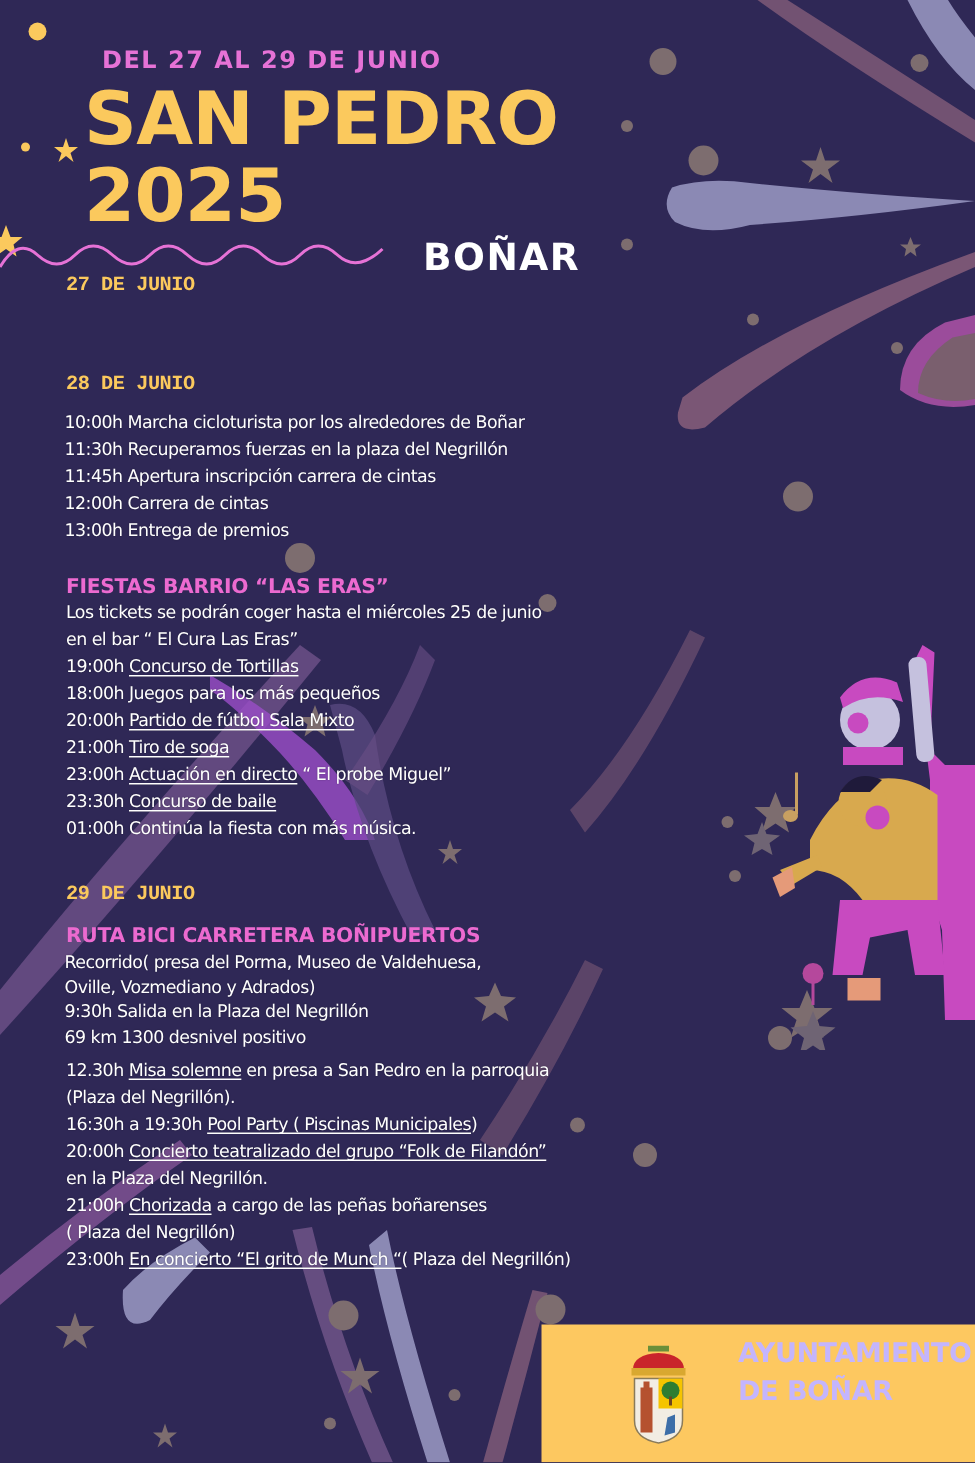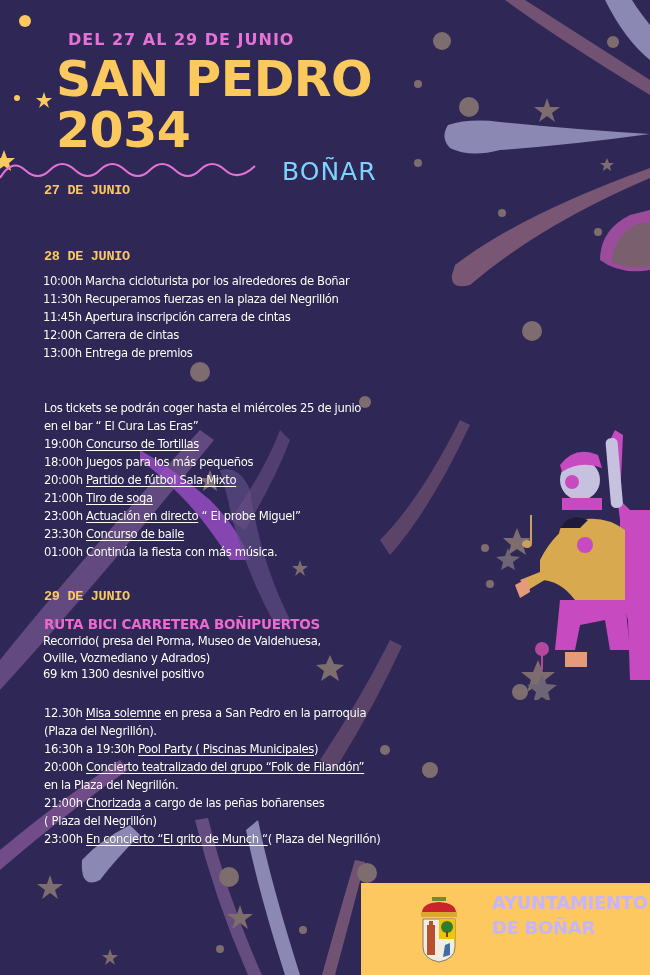--- a/index.html
+++ b/index.html
@@ -13,21 +13,21 @@
     svg.deco { position: absolute; left: 0; top: 0; width: 650px; height: 975px; }
     .abs { position: absolute; }
     .date-range {
       left: 68px; top: 30px; color: #e672d6; font-weight: bold; font-size: 16px; letter-spacing: 1px;
       font-family: "DejaVu Sans", sans-serif;
     }
     .title-line {
       left: 56px; color: #fbc95d; font-weight: bold; font-size: 49px; line-height: 50px; letter-spacing: -0.5px;
       font-family: "DejaVu Sans", sans-serif;
     }
-    .town { left: 282px; top: 157px; color: #7dd3fc; font-weight: normal; font-size: 25px; letter-spacing: 1px; }
+    .town { left: 282px; top: 157px; color: #ffffff; font-weight: bold; font-size: 25px; letter-spacing: 1px; }
     .day-head { color: #fbc95d; font-weight: bold; font-size: 13.5px; letter-spacing: -0.3px; font-family: Liberation Mono, monospace; }
     .sub-head { color: #ec6ad0; font-weight: bold; font-size: 13.5px; letter-spacing: -0.2px; }
     .line {
       color: #ffffff; font-size: 11.6px; line-height: 18px; white-space: nowrap; letter-spacing: -0.35px;
       text-shadow: 0 0 1px rgba(0,0,0,0.4);
     }
     .u { text-decoration: underline; text-underline-offset: 2px; }
     .footer-box {
       left: 361px; top: 883px; width: 289px; height: 92px; background: #fdc860;
     }
@@ -131,51 +131,53 @@
 
     <path d="M80 180 L145 180 L150 230 L130 230 L125 200 L100 205 L95 230 L75 230 Z" fill="#c84ac0"></path>
     <rect x="85" y="232" width="22" height="15" fill="#e59a79"></rect>
 
     <polygon points="28,128 31,136 40,137 33,142 35,150 28,146 21,150 23,142 16,137 25,136" fill="#6f6474"></polygon>
     <polygon points="62,254 66,264 77,265 68,272 71,283 62,277 53,283 56,272 47,265 58,264" fill="#6f6474"></polygon>
   </svg>
 
   <div class="abs date-range">DEL 27 AL 29 DE JUNIO</div>
   <div class="abs title-line" style="top:55px;">SAN PEDRO</div>
-  <div class="abs title-line" style="top:106px;">2034</div>
+  <div class="abs title-line" style="top:106px;">2025</div>
   <div class="abs town">BOÑAR</div>
 
   <div class="abs day-head" style="left:44px; top:183px;">27 DE JUNIO</div>
 
   <div class="abs day-head" style="left:44px; top:249px;">28  DE JUNIO</div>
   <div class="abs" style="left:43px; top:272px;">
     <div class="line">10:00h Marcha cicloturista por  los alrededores de Boñar</div>
     <div class="line">11:30h Recuperamos fuerzas en la plaza del Negrillón</div>
     <div class="line">11:45h Apertura inscripción carrera de cintas</div>
     <div class="line">12:00h Carrera de cintas</div>
     <div class="line">13:00h Entrega de premios</div>
   </div>
 
+  <div class="abs sub-head" style="left:44px; top:383px;">FIESTAS BARRIO  “LAS ERAS”</div>
   <div class="abs" style="left:44px; top:399px;">
     <div class="line"><span>Los tickets se podrán coger hasta  el miércoles 25 de junio</span></div>
     <div class="line"><span>en el bar  “ El Cura Las Eras”</span></div>
     <div class="line"><span>19:00h </span><span class="u">Concurso de Tortillas</span></div>
     <div class="line"><span>18:00h Juegos  para los más  pequeños</span></div>
     <div class="line"><span>20:00h </span><span class="u">Partido de fútbol Sala Mixto</span></div>
     <div class="line"><span>21:00h  </span><span class="u">Tiro de soga</span></div>
     <div class="line"><span>23:00h  </span><span class="u">Actuación en directo</span><span> “ El probe Miguel”</span></div>
     <div class="line"><span>23:30h </span><span class="u">Concurso de baile</span></div>
     <div class="line"><span>01:00h Continúa la fiesta con más música.</span></div>
   </div>
 
   <div class="abs day-head" style="left:44px; top:589px;">29 DE JUNIO</div>
   <div class="abs sub-head" style="left:44px; top:616px;">RUTA BICI CARRETERA BOÑIPUERTOS</div>
   <div class="abs" style="left:43px; top:633px;">
     <div class="line" style="line-height:16.5px;"> Recorrido( presa del Porma, Museo de Valdehuesa,</div>
     <div class="line" style="line-height:16.5px;">Oville, Vozmediano y Adrados)</div>
+    <div class="line" style="line-height:16.5px;">9:30h  Salida en  la Plaza del Negrillón</div>
     <div class="line" style="line-height:16.5px;">69 km 1300 desnivel positivo</div>
   </div>
   <div class="abs" style="left:44px; top:704px;">
     <div class="line"><span>12.30h </span><span class="u">Misa solemne</span><span> en presa  a San Pedro en la parroquia</span></div>
     <div class="line"><span>(Plaza del Negrillón).</span></div>
     <div class="line"><span>16:30h  a 19:30h </span><span class="u">Pool Party  ( Piscinas Municipales</span><span>)</span></div>
     <div class="line"><span>20:00h </span><span class="u"> Concierto teatralizado  del grupo  “Folk de  Filandón”</span></div>
     <div class="line"><span> en la  Plaza del Negrillón.</span></div>
     <div class="line"><span>21:00h </span><span class="u">Chorizada</span><span> a cargo de las peñas boñarenses</span></div>
     <div class="line"><span>( Plaza del Negrillón)</span></div>

